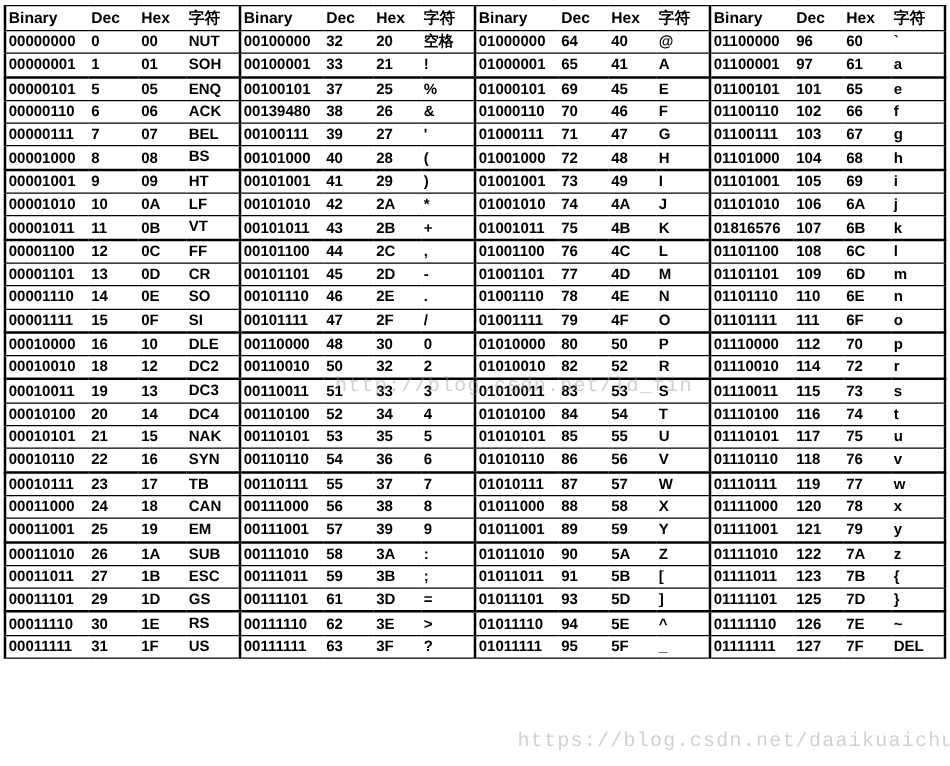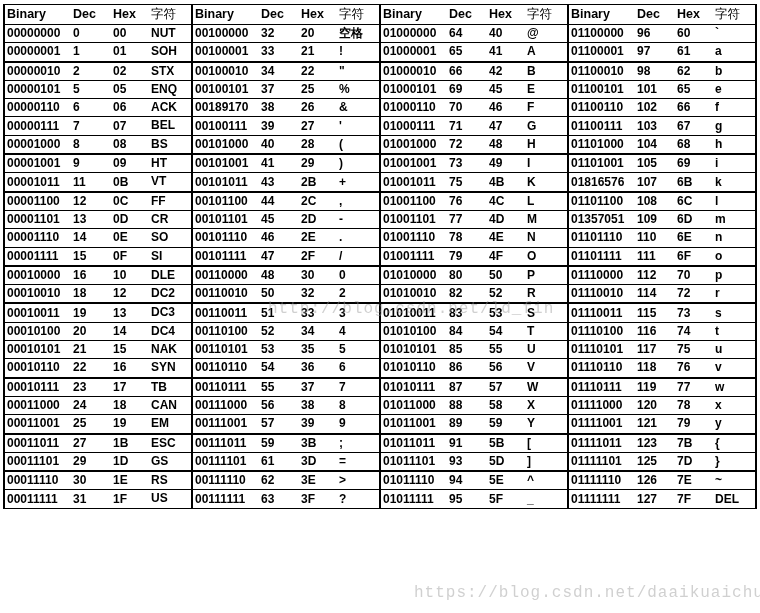--- a/index.html
+++ b/index.html
@@ -11,21 +11,21 @@
     font-weight: bold; font-size: 12px; color: #000;
     table-layout: fixed;
   }
   #ascii-table td, #ascii-table th {
     height: 17.3px; padding: 0 0 0 2px; text-align: left;
     white-space: nowrap; overflow: hidden;
     border-top: 1px solid #000; border-bottom: 1px solid #000;
     line-height: 17px;
   }
   #ascii-table th { font-weight: normal; font-size: 12.5px; height: 19px; font-weight: bold; margin-top: 36px;}
-  #ascii-table th.zh { font-weight: normal; }
+  #ascii-table th.zh { font-weight: bold; }
   #ascii-table tr.thick td { border-bottom: 2px solid #000; }
   .c-bin { width: 64px; border-left: 2px solid #000; }
   .c-dec { width: 38px; }
   .c-hex { width: 36px; }
   .c-chr { width: 40px; }
   .last { border-right: 2px solid #000; }
   td.c-chr.ctrl { vertical-align: top; line-height: 14px; }
   .watermark {
     position: absolute; font-family: Liberation Mono, monospace;
     font-size: 16px; color: rgba(150,150,150,0.45); letter-spacing: 1px;
@@ -87,38 +87,20 @@
         <td class="c-bin">01000001</td>
         <td class="c-dec">65</td>
         <td class="c-hex">41</td>
         <td class="c-chr">A</td>
         <td class="c-bin">01100001</td>
         <td class="c-dec">97</td>
         <td class="c-hex">61</td>
         <td class="c-chr last">a</td>
       </tr>
       <tr>
-        <td class="c-bin">00000010</td>
-        <td class="c-dec">2</td>
-        <td class="c-hex">02</td>
-        <td class="c-chr ctrl">STX</td>
-        <td class="c-bin">00100010</td>
-        <td class="c-dec">34</td>
-        <td class="c-hex">22</td>
-        <td class="c-chr">"</td>
-        <td class="c-bin">01000010</td>
-        <td class="c-dec">66</td>
-        <td class="c-hex">42</td>
-        <td class="c-chr">B</td>
-        <td class="c-bin">01100010</td>
-        <td class="c-dec">98</td>
-        <td class="c-hex">62</td>
-        <td class="c-chr last">b</td>
-      </tr>
-      <tr>
         <td class="c-bin">00000101</td>
         <td class="c-dec">5</td>
         <td class="c-hex">05</td>
         <td class="c-chr ctrl">ENQ</td>
         <td class="c-bin">00100101</td>
         <td class="c-dec">37</td>
         <td class="c-hex">25</td>
         <td class="c-chr">%</td>
         <td class="c-bin">01000101</td>
         <td class="c-dec">69</td>
@@ -127,21 +109,21 @@
         <td class="c-bin">01100101</td>
         <td class="c-dec">101</td>
         <td class="c-hex">65</td>
         <td class="c-chr last">e</td>
       </tr>
       <tr>
         <td class="c-bin">00000110</td>
         <td class="c-dec">6</td>
         <td class="c-hex">06</td>
         <td class="c-chr ctrl">ACK</td>
-        <td class="c-bin">00189170</td>
+        <td class="c-bin">00139480</td>
         <td class="c-dec">38</td>
         <td class="c-hex">26</td>
         <td class="c-chr">&amp;</td>
         <td class="c-bin">01000110</td>
         <td class="c-dec">70</td>
         <td class="c-hex">46</td>
         <td class="c-chr">F</td>
         <td class="c-bin">01100110</td>
         <td class="c-dec">102</td>
         <td class="c-hex">66</td>
@@ -194,20 +176,38 @@
         <td class="c-chr">)</td>
         <td class="c-bin">01001001</td>
         <td class="c-dec">73</td>
         <td class="c-hex">49</td>
         <td class="c-chr">I</td>
         <td class="c-bin">01101001</td>
         <td class="c-dec">105</td>
         <td class="c-hex">69</td>
         <td class="c-chr last">i</td>
       </tr>
+      <tr>
+        <td class="c-bin">00001010</td>
+        <td class="c-dec">10</td>
+        <td class="c-hex">0A</td>
+        <td class="c-chr ctrl">LF</td>
+        <td class="c-bin">00101010</td>
+        <td class="c-dec">42</td>
+        <td class="c-hex">2A</td>
+        <td class="c-chr">*</td>
+        <td class="c-bin">01001010</td>
+        <td class="c-dec">74</td>
+        <td class="c-hex">4A</td>
+        <td class="c-chr">J</td>
+        <td class="c-bin">01101010</td>
+        <td class="c-dec">106</td>
+        <td class="c-hex">6A</td>
+        <td class="c-chr last">j</td>
+      </tr>
       <tr class="thick">
         <td class="c-bin">00001011</td>
         <td class="c-dec">11</td>
         <td class="c-hex">0B</td>
         <td class="c-chr ctrl">VT</td>
         <td class="c-bin">00101011</td>
         <td class="c-dec">43</td>
         <td class="c-hex">2B</td>
         <td class="c-chr">+</td>
         <td class="c-bin">01001011</td>
@@ -243,21 +243,21 @@
         <td class="c-hex">0D</td>
         <td class="c-chr ctrl">CR</td>
         <td class="c-bin">00101101</td>
         <td class="c-dec">45</td>
         <td class="c-hex">2D</td>
         <td class="c-chr">-</td>
         <td class="c-bin">01001101</td>
         <td class="c-dec">77</td>
         <td class="c-hex">4D</td>
         <td class="c-chr">M</td>
-        <td class="c-bin">01357051</td>
+        <td class="c-bin">01101101</td>
         <td class="c-dec">109</td>
         <td class="c-hex">6D</td>
         <td class="c-chr last">m</td>
       </tr>
       <tr>
         <td class="c-bin">00001110</td>
         <td class="c-dec">14</td>
         <td class="c-hex">0E</td>
         <td class="c-chr ctrl">SO</td>
         <td class="c-bin">00101110</td>
@@ -447,20 +447,38 @@
         <td class="c-bin">01011001</td>
         <td class="c-dec">89</td>
         <td class="c-hex">59</td>
         <td class="c-chr">Y</td>
         <td class="c-bin">01111001</td>
         <td class="c-dec">121</td>
         <td class="c-hex">79</td>
         <td class="c-chr last">y</td>
       </tr>
       <tr>
+        <td class="c-bin">00011010</td>
+        <td class="c-dec">26</td>
+        <td class="c-hex">1A</td>
+        <td class="c-chr ctrl">SUB</td>
+        <td class="c-bin">00111010</td>
+        <td class="c-dec">58</td>
+        <td class="c-hex">3A</td>
+        <td class="c-chr">:</td>
+        <td class="c-bin">01011010</td>
+        <td class="c-dec">90</td>
+        <td class="c-hex">5A</td>
+        <td class="c-chr">Z</td>
+        <td class="c-bin">01111010</td>
+        <td class="c-dec">122</td>
+        <td class="c-hex">7A</td>
+        <td class="c-chr last">z</td>
+      </tr>
+      <tr>
         <td class="c-bin">00011011</td>
         <td class="c-dec">27</td>
         <td class="c-hex">1B</td>
         <td class="c-chr ctrl">ESC</td>
         <td class="c-bin">00111011</td>
         <td class="c-dec">59</td>
         <td class="c-hex">3B</td>
         <td class="c-chr">;</td>
         <td class="c-bin">01011011</td>
         <td class="c-dec">91</td>

